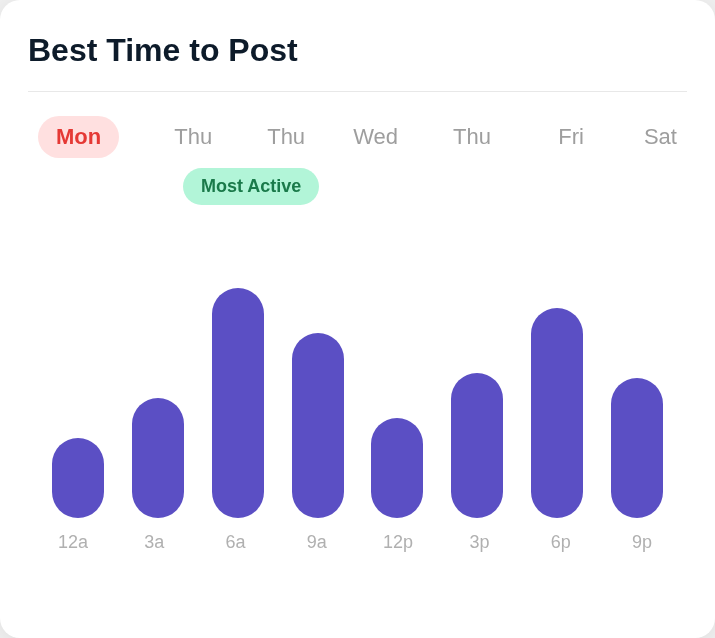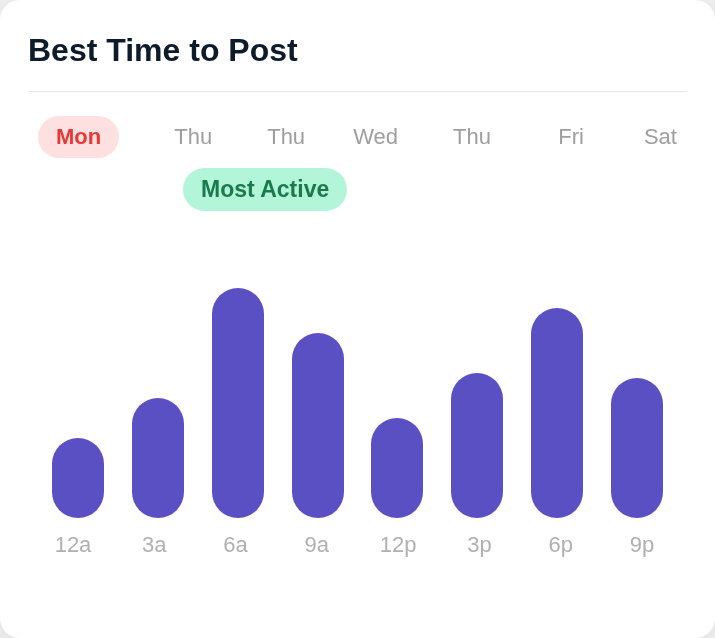--- a/index.html
+++ b/index.html
@@ -68,21 +68,21 @@
       display: flex;
       flex-direction: column;
     }
 
     .most-active-badge {
       position: absolute;
       top: -10px;
       left: 155px;
       background: #b2f5d8;
       color: #1a7a4a;
-      font-size: 23px;
+      font-size: 18px;
       font-weight: 700;
       padding: 8px 18px;
       border-radius: 30px;
       z-index: 10;
     }
 
     .bars-container {
       display: flex;
       align-items: flex-end;
       justify-content: space-between;
@@ -103,21 +103,21 @@
       width: 52px;
     }
 
     .time-labels {
       display: flex;
       justify-content: space-between;
       padding: 14px 10px 0 10px;
     }
 
     .time-label {
-      font-size: 22px;
+      font-size: 18px;
       color: #b0b0b0;
       text-align: center;
       min-width: 70px;
     }
   </style>
 </head>
 <body>
 
 <div class="card">
   <h1 class="title">Best Time to Post</h1>

